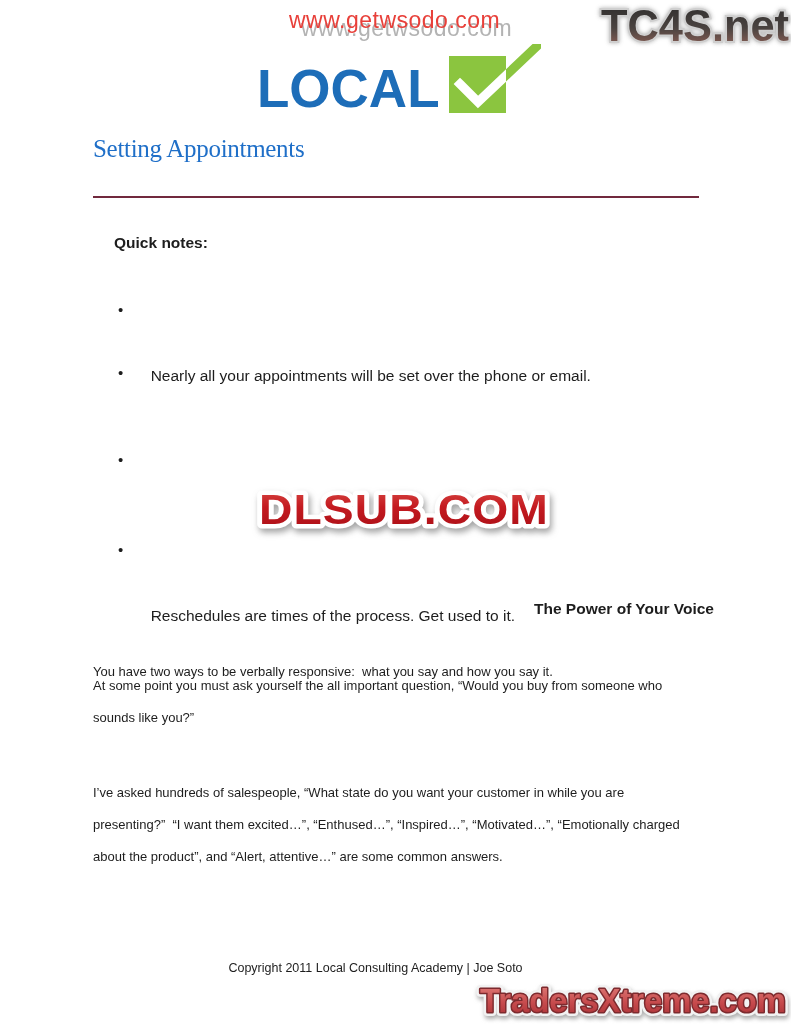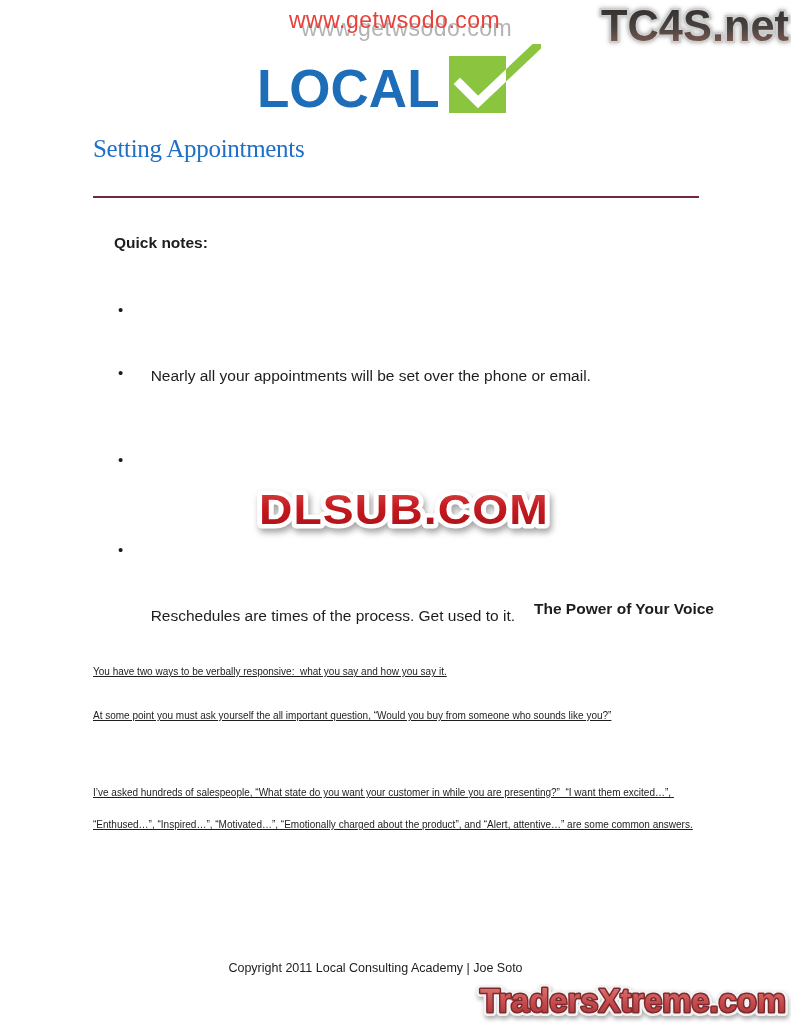--- a/index.html
+++ b/index.html
@@ -65,23 +65,22 @@
     padding-left:49px; box-sizing:border-box;
     font-size:15.5px; line-height:33px;
     white-space:pre-wrap;
   }
   .bullet .dot {
     position:absolute; left:25px; top:0;
     font-size:15px; line-height:33px;
   }
   .para {
     left:93px; width:600px;
-    font-size:10px; line-height:32px;
+    font-size:13px; line-height:32px;
     white-space:pre-wrap;
-    text-decoration:underline;
   }
   .footer {
     left:93px; top:960px; width:565px;
     text-align:center; font-size:12.5px; line-height:16px;
   }
 
   
   .wm-dlsub { left:247px; top:477px; z-index:5; }
   .wm-traders { right:-4px; top:977px; z-index:5; }
   svg text { font-family:"Liberation Sans", sans-serif; }
@@ -156,21 +155,21 @@
     <g style="filter:drop-shadow(2px 4px 3px rgba(90,90,90,.55))">
       <text x="157" y="47" text-anchor="middle" font-size="42" font-weight="bold" font-family="DejaVu Serif, serif" letter-spacing="1" textLength="290" lengthAdjust="spacingAndGlyphs" stroke="#ffffff" stroke-width="9" stroke-linejoin="round" fill="none">DLSUB.COM</text>
       <text x="157" y="47" text-anchor="middle" font-size="42" font-weight="bold" font-family="DejaVu Serif, serif" letter-spacing="1" textLength="290" lengthAdjust="spacingAndGlyphs" fill="url(#dlsubGrad)">DLSUB.COM</text>
     </g>
   </svg>
 </div>
 
 <div class="abs subhead" style="top:599px;text-align:right;">The Power of Your Voice</div>
 
 <div class="abs para" style="top:656px;">You have two ways to be verbally responsive:  what you say and how you say it.</div>
-<div class="abs para" style="top:700px;">At some point you must ask yourself the all important question, “Would you buy from someone who sounds like you?”</div>
+<div class="abs para" style="top:670px;">At some point you must ask yourself the all important question, “Would you buy from someone who sounds like you?”</div>
 <div class="abs para" style="top:777px;">I’ve asked hundreds of salespeople, “What state do you want your customer in while you are presenting?”  “I want them excited…”, “Enthused…”, “Inspired…”, “Motivated…”, “Emotionally charged about the product”, and “Alert, attentive…” are some common answers.</div>
 
 <div class="abs footer">Copyright 2011 Local Consulting Academy | Joe Soto</div>
 
 <div class="abs wm-traders">
   <svg width="324" height="48" viewBox="0 0 324 48">
     <defs>
       <linearGradient id="tradGrad" x1="0" y1="0" x2="0" y2="1">
         <stop offset="0%" stop-color="#e2827e"></stop>
         <stop offset="55%" stop-color="#c74b4d"></stop>

